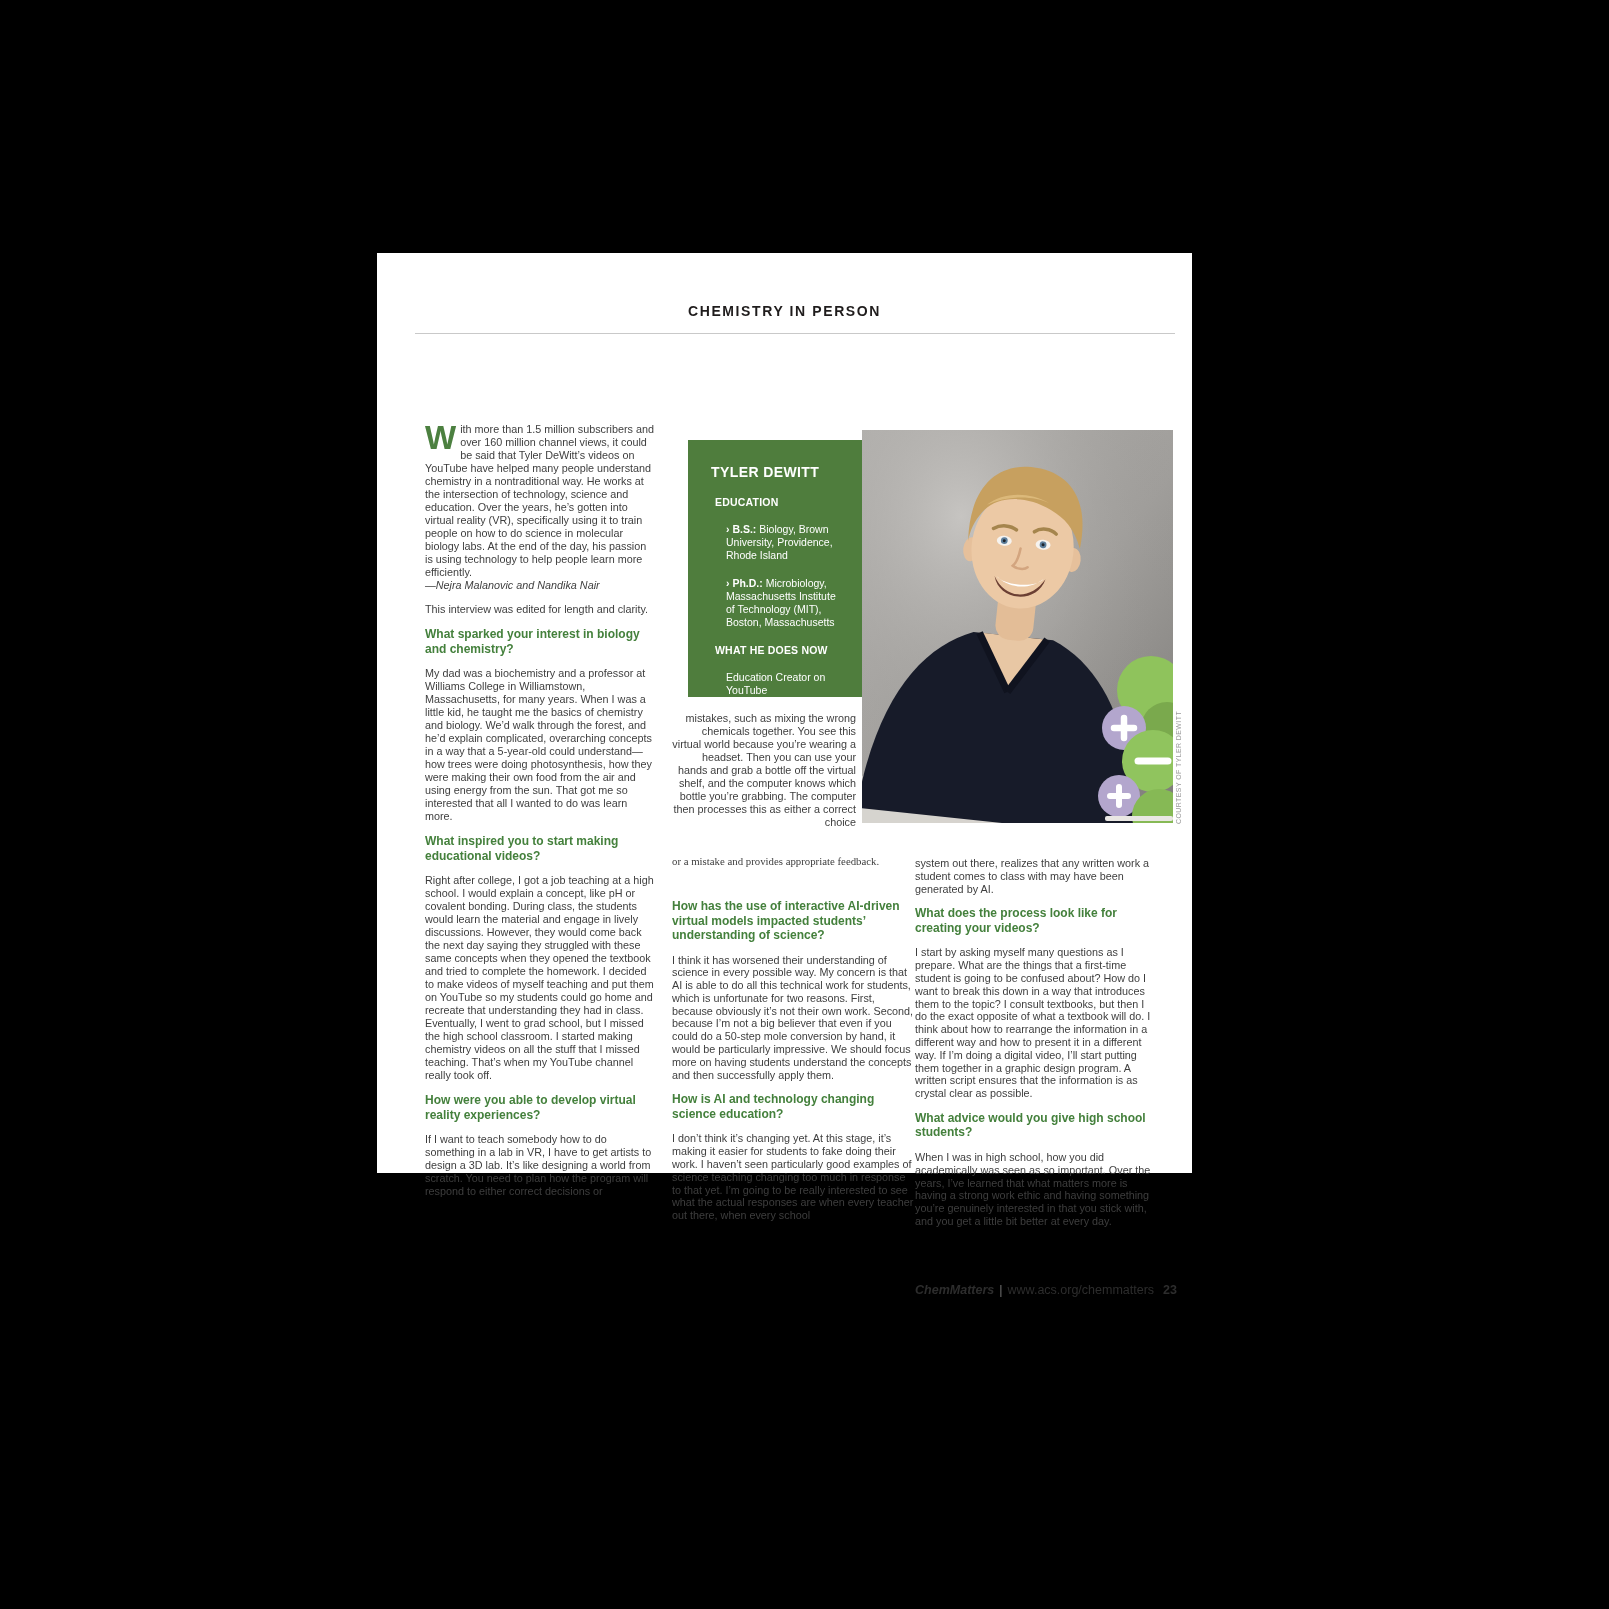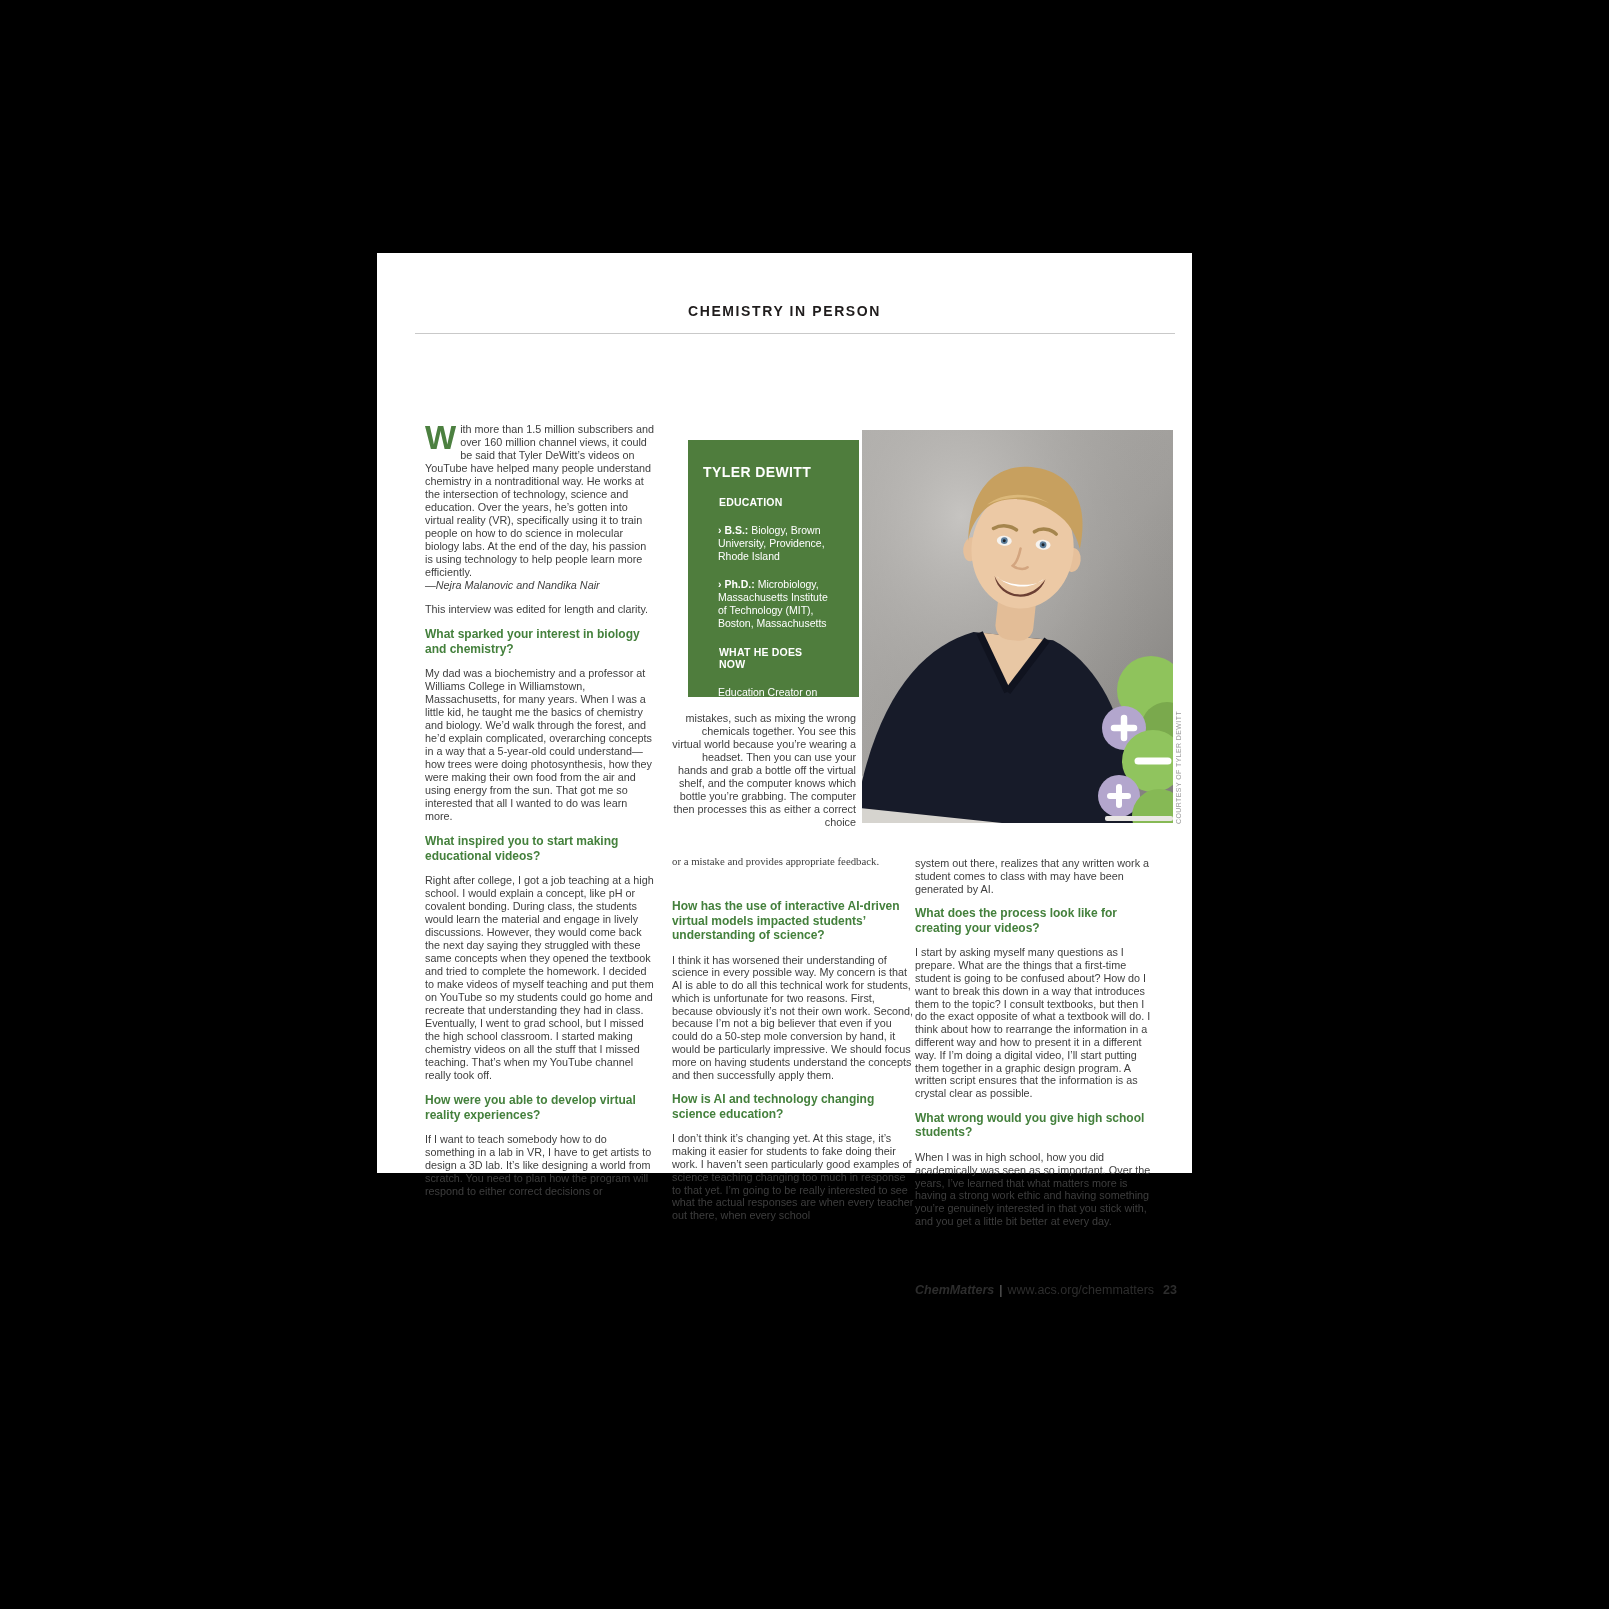--- a/index.html
+++ b/index.html
@@ -39,24 +39,24 @@
   }
   .dropcap{
     float:left;font-size:33px;line-height:25px;font-weight:bold;
     color:#4c8040;padding:2px 4px 0 0;
   }
   .byline{font-style:italic;}
   .intro-p{margin-bottom:0 !important;}
   .note{}
   .infobox{
     position:absolute;left:311px;top:187px;width:141px;height:217px;
-    padding:20px 15px;background:#4f7d3d;color:#ffffff;
+    padding:20px 23px;background:#4f7d3d;color:#ffffff;
   }
   .infobox .name{font-size:14px;font-weight:bold;letter-spacing:0.4px;margin:4px 0 16px 0;}
-  .infobox .label{font-size:10.5px;font-weight:bold;letter-spacing:0.2px;margin:16px;}
+  .infobox .label{font-size:10.5px;font-weight:bold;letter-spacing:0.2px;margin:4px;}
   .infobox .itext{font-size:10.5px;line-height:13px;margin:15px;}
   .infobox .itext b{font-weight:bold;}
   .infobox .block{margin-bottom:15px;}
   .photo{
     position:absolute;left:485px;top:177px;width:311px;height:393px;overflow:hidden;
   }
   .photo svg{display:block;}
   .credit{
     position:absolute;left:798px;top:437px;height:134px;
     font-size:7px;color:#9a9a9a;letter-spacing:0.4px;
@@ -176,21 +176,21 @@
     <p class="qhead">How has the use of interactive AI-driven virtual models impacted students’ understanding of science?</p>
     <p>I think it has worsened their understanding of science in every possible way. My concern is that AI is able to do all this technical work for students, which is unfortunate for two reasons. First, because obviously it’s not their own work. Second, because I’m not a big believer that even if you could do a 50-step mole conversion by hand, it would be particularly impressive. We should focus more on having students understand the concepts and then successfully apply them.</p>
     <p class="qhead">How is AI and technology changing science education?</p>
     <p>I don’t think it’s changing yet. At this stage, it’s making it easier for students to fake doing their work. I haven’t seen particularly good examples of science teaching changing too much in response to that yet. I’m going to be really interested to see what the actual responses are when every teacher out there, when every school</p>
   </div>
 
   <div class="col col3">
     <p>system out there, realizes that any written work a student comes to class with may have been generated by AI.</p>
     <p class="qhead">What does the process look like for creating your videos?</p>
     <p>I start by asking myself many questions as I prepare. What are the things that a first-time student is going to be confused about? How do I want to break this down in a way that introduces them to the topic? I consult textbooks, but then I do the exact opposite of what a textbook will do. I think about how to rearrange the information in a different way and how to present it in a different way. If I’m doing a digital video, I’ll start putting them together in a graphic design program. A written script ensures that the information is as crystal clear as possible.</p>
-    <p class="qhead">What wrong would you give high school students?</p>
+    <p class="qhead">What advice would you give high school students?</p>
     <p>When I was in high school, how you did academically was seen as so important. Over the years, I’ve learned that what matters more is having a strong work ethic and having something you’re genuinely interested in that you stick with, and you get a little bit better at every day.</p>
   </div>
 
   <div class="footer">
     <span class="mag">ChemMatters</span><span class="sep">|</span><span>www.acs.org/chemmatters</span><span class="num">23</span>
   </div>
 
 </div>
 
 </body></html>

